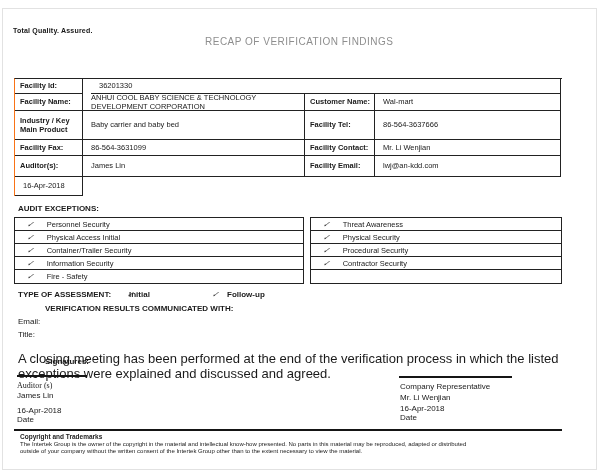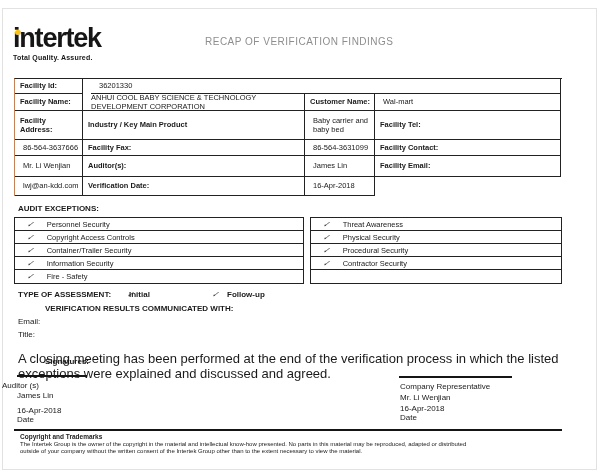--- a/index.html
+++ b/index.html
@@ -58,64 +58,61 @@
   .foot { position:absolute; left:20px; font-size:6px; line-height:1.15; color:#222; width:560px; }
   .foot.h { font-weight:700; font-size:6.5px; }
 </style>
 </head>
 <body>
 
 <div class="page">
   <div class="sheet"></div>
 
   <div class="logo">
-    <span class="brand"><span>intertek</span><span class="brand-dot"></span></span>
     <div class="tagline">Total Quality. Assured.</div>
   </div>
   <div class="doc-title">RECAP OF VERIFICATION FINDINGS</div>
 
   <div class="info-table">
     <div class="cell lbl">Facility Id:</div>
     <div class="cell val span3">36201330</div>
 
     <div class="cell lbl">Facility Name:</div>
     <div class="cell val">ANHUI COOL BABY SCIENCE &amp; TECHNOLOGY DEVELOPMENT CORPORATION</div>
     <div class="cell lbl">Customer Name:</div>
     <div class="cell val">Wal-mart</div>
 
-    <div class="cell lbl">Facility Address:</div>
     <div class="cell lbl">Industry / Key Main Product</div>
     <div class="cell val">Baby carrier and baby bed</div>
 
     <div class="cell lbl">Facility Tel:</div>
     <div class="cell val">86-564-3637666</div>
     <div class="cell lbl">Facility Fax:</div>
     <div class="cell val">86-564-3631099</div>
 
     <div class="cell lbl">Facility Contact:</div>
     <div class="cell val">Mr. Li Wenjian</div>
     <div class="cell lbl">Auditor(s):</div>
     <div class="cell val">James Lin</div>
 
     <div class="cell lbl">Facility Email:</div>
     <div class="cell val">lwj@an-kdd.com</div>
-    <div class="cell lbl">Verification Date:</div>
     <div class="cell val">16-Apr-2018</div>
   </div>
 
   <div class="sec-heading" style="left:18px; top:204px;">AUDIT EXCEPTIONS:</div>
 
   <div class="exc-box exc-left">
     <div class="exc-row">
       <span class="check">✓</span>
       <span class="exc-label">Personnel Security</span>
     </div>
     <div class="exc-row">
       <span class="check">✓</span>
-      <span class="exc-label">Copyright Access Controls</span>
+      <span class="exc-label">Physical Access Initial</span>
     </div>
     <div class="exc-row">
       <span class="check">✓</span>
       <span class="exc-label">Container/Trailer Security</span>
     </div>
     <div class="exc-row">
       <span class="check">✓</span>
       <span class="exc-label">Information Security</span>
     </div>
     <div class="exc-row">
@@ -152,21 +149,21 @@
     <span class="o2">Follow-up</span>
   </div>
 
   <div class="txt bold" style="left:18px; top:304px;">VERIFICATION RESULTS COMMUNICATED WITH:</div>
   <div class="txt" style="left:18px; top:317px;">Email:</div>
   <div class="txt" style="left:18px; top:330px;">Title:</div>
   <div class="txt note" style="left:18px; top:343px;">A closing meeting has been performed at the end of the verification process in which the listed exceptions were explained and discussed and agreed.</div>
   <div class="txt bold" style="left:18px; top:357px;">Signatures:</div>
 
   <div class="sig-line" style="left:17px; top:375px; width:70px;"></div>
-  <div class="sig-txt" style="left:2px; top:381px;">Auditor (s)</div>
+  <div class="sig-txt" style="left:17px; top:381px;font-family:Liberation Serif, serif;">Auditor (s)</div>
   <div class="sig-txt" style="left:17px; top:391px;">James Lin</div>
   <div class="sig-txt" style="left:17px; top:406px;">16-Apr-2018</div>
   <div class="sig-txt" style="left:17px; top:415px;">Date</div>
 
   <div class="sig-line" style="left:399px; top:376px; width:113px;"></div>
   <div class="sig-txt" style="left:400px; top:382px;">Company Representative</div>
   <div class="sig-txt" style="left:400px; top:393px;">Mr. Li Wenjian</div>
   <div class="sig-txt" style="left:400px; top:404px;">16-Apr-2018</div>
   <div class="sig-txt" style="left:400px; top:413px;">Date</div>
 

